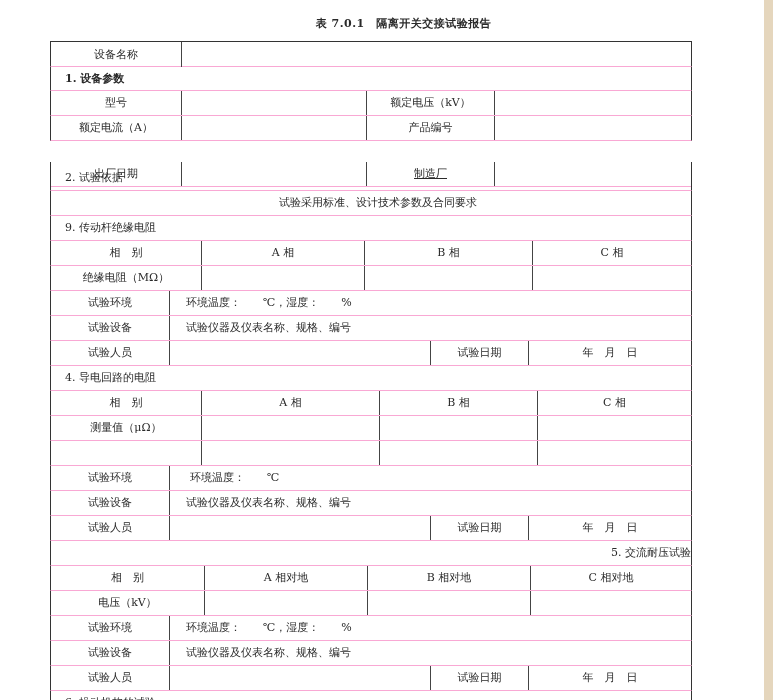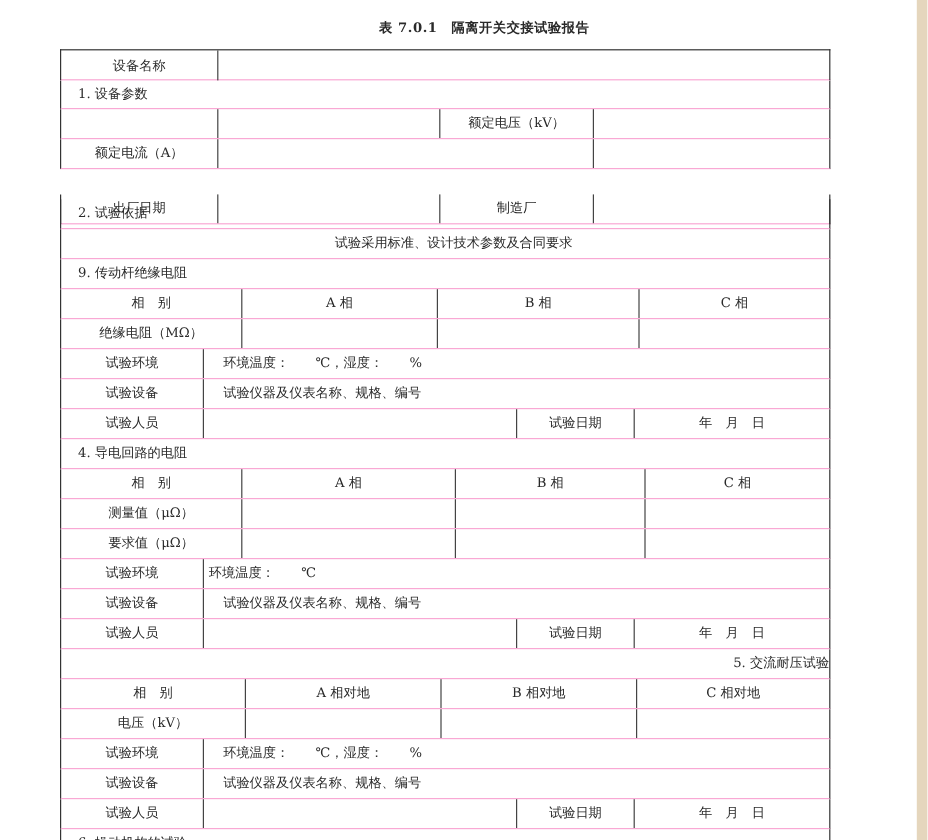--- a/index.html
+++ b/index.html
@@ -38,37 +38,39 @@
 <div class="edge-strip"></div>
 
 <div class="title">表 7.0.1　隔离开关交接试验报告</div>
 
 <div class="row first" style="top:41px;height:26px;">
   <div class="cell c" style="left:0;width:130px;height:25px;line-height:25px;">设备名称</div>
   <div class="cell bl" style="left:130px;width:510px;height:25px;"></div>
 </div>
 
 <div class="row" style="top:67px;height:24px;">
-  <div class="cell sec" style="left:0;width:640px;height:23px;line-height:23px;">1. 设备参数</div>
+  <div class="cell sec" style="left:0;width:640px;height:23px;line-height:23px;font-weight:bold;">1. 设备参数</div>
 </div>
 
 <div class="row" style="top:91px;">
+  <div class="cell c" style="left:0;width:130px;">型号</div>
   <div class="cell bl" style="left:130px;width:185px;"></div>
   <div class="cell c bl" style="left:315px;width:128px;">额定电压（kV）</div>
   <div class="cell bl" style="left:443px;width:197px;"></div>
 </div>
 <div class="row" style="top:116px;">
   <div class="cell c" style="left:0;width:130px;">额定电流（A）</div>
   <div class="cell bl" style="left:130px;width:185px;"></div>
+  <div class="cell c bl" style="left:315px;width:128px;">产品编号</div>
   <div class="cell bl" style="left:443px;width:197px;"></div>
 </div>
 <div class="row" style="top:141px;margin-top:21px;">
   <div class="cell c" style="left:0;width:130px;">出厂日期</div>
   <div class="cell bl" style="left:130px;width:185px;"></div>
-  <div class="cell c bl" style="left:315px;width:128px;">制造厂</div>
+  <div class="cell c bl" style="left:315px;width:128px;text-decoration:underline;">制造厂</div>
   <div class="cell bl" style="left:443px;width:197px;"></div>
 </div>
 
 <div class="row" style="top:166px;">
   <div class="cell sec" style="left:0;width:640px;">2. 试验依据</div>
 </div>
 <div class="row" style="top:191px;">
   <div class="cell" style="left:0;width:640px;padding-left:14px;text-align:center;">试验采用标准、设计技术参数及合同要求</div>
 </div>
 
@@ -111,28 +113,27 @@
   <div class="cell c bl" style="left:328px;width:158px;">B 相</div>
   <div class="cell c bl" style="left:486px;width:154px;">C 相</div>
 </div>
 <div class="row" style="top:416px;">
   <div class="cell c" style="left:0;width:150px;">测量值（μΩ）</div>
   <div class="cell bl" style="left:150px;width:178px;"></div>
   <div class="cell bl" style="left:328px;width:158px;"></div>
   <div class="cell bl" style="left:486px;width:154px;"></div>
 </div>
 <div class="row" style="top:441px;">
-  <div class="cell c" style="left:0;width:150px;">要求值（μΩ）</div>
   <div class="cell bl" style="left:150px;width:178px;"></div>
   <div class="cell bl" style="left:328px;width:158px;"></div>
   <div class="cell bl" style="left:486px;width:154px;"></div>
 </div>
 <div class="row" style="top:466px;">
   <div class="cell c" style="left:0;width:118px;">试验环境</div>
-  <div class="cell bl" style="left:118px;width:522px;padding-left:4px;">环境温度：　　℃</div>
+  <div class="cell bl" style="left:118px;width:522px;padding-left:20px;">环境温度：　　℃</div>
 </div>
 <div class="row" style="top:491px;">
   <div class="cell c" style="left:0;width:118px;">试验设备</div>
   <div class="cell bl" style="left:118px;width:522px;padding-left:16px;">试验仪器及仪表名称、规格、编号</div>
 </div>
 <div class="row" style="top:516px;">
   <div class="cell c" style="left:0;width:118px;">试验人员</div>
   <div class="cell bl" style="left:118px;width:261px;"></div>
   <div class="cell c bl" style="left:379px;width:98px;">试验日期</div>
   <div class="cell c bl" style="left:477px;width:163px;">年　月　日</div>

